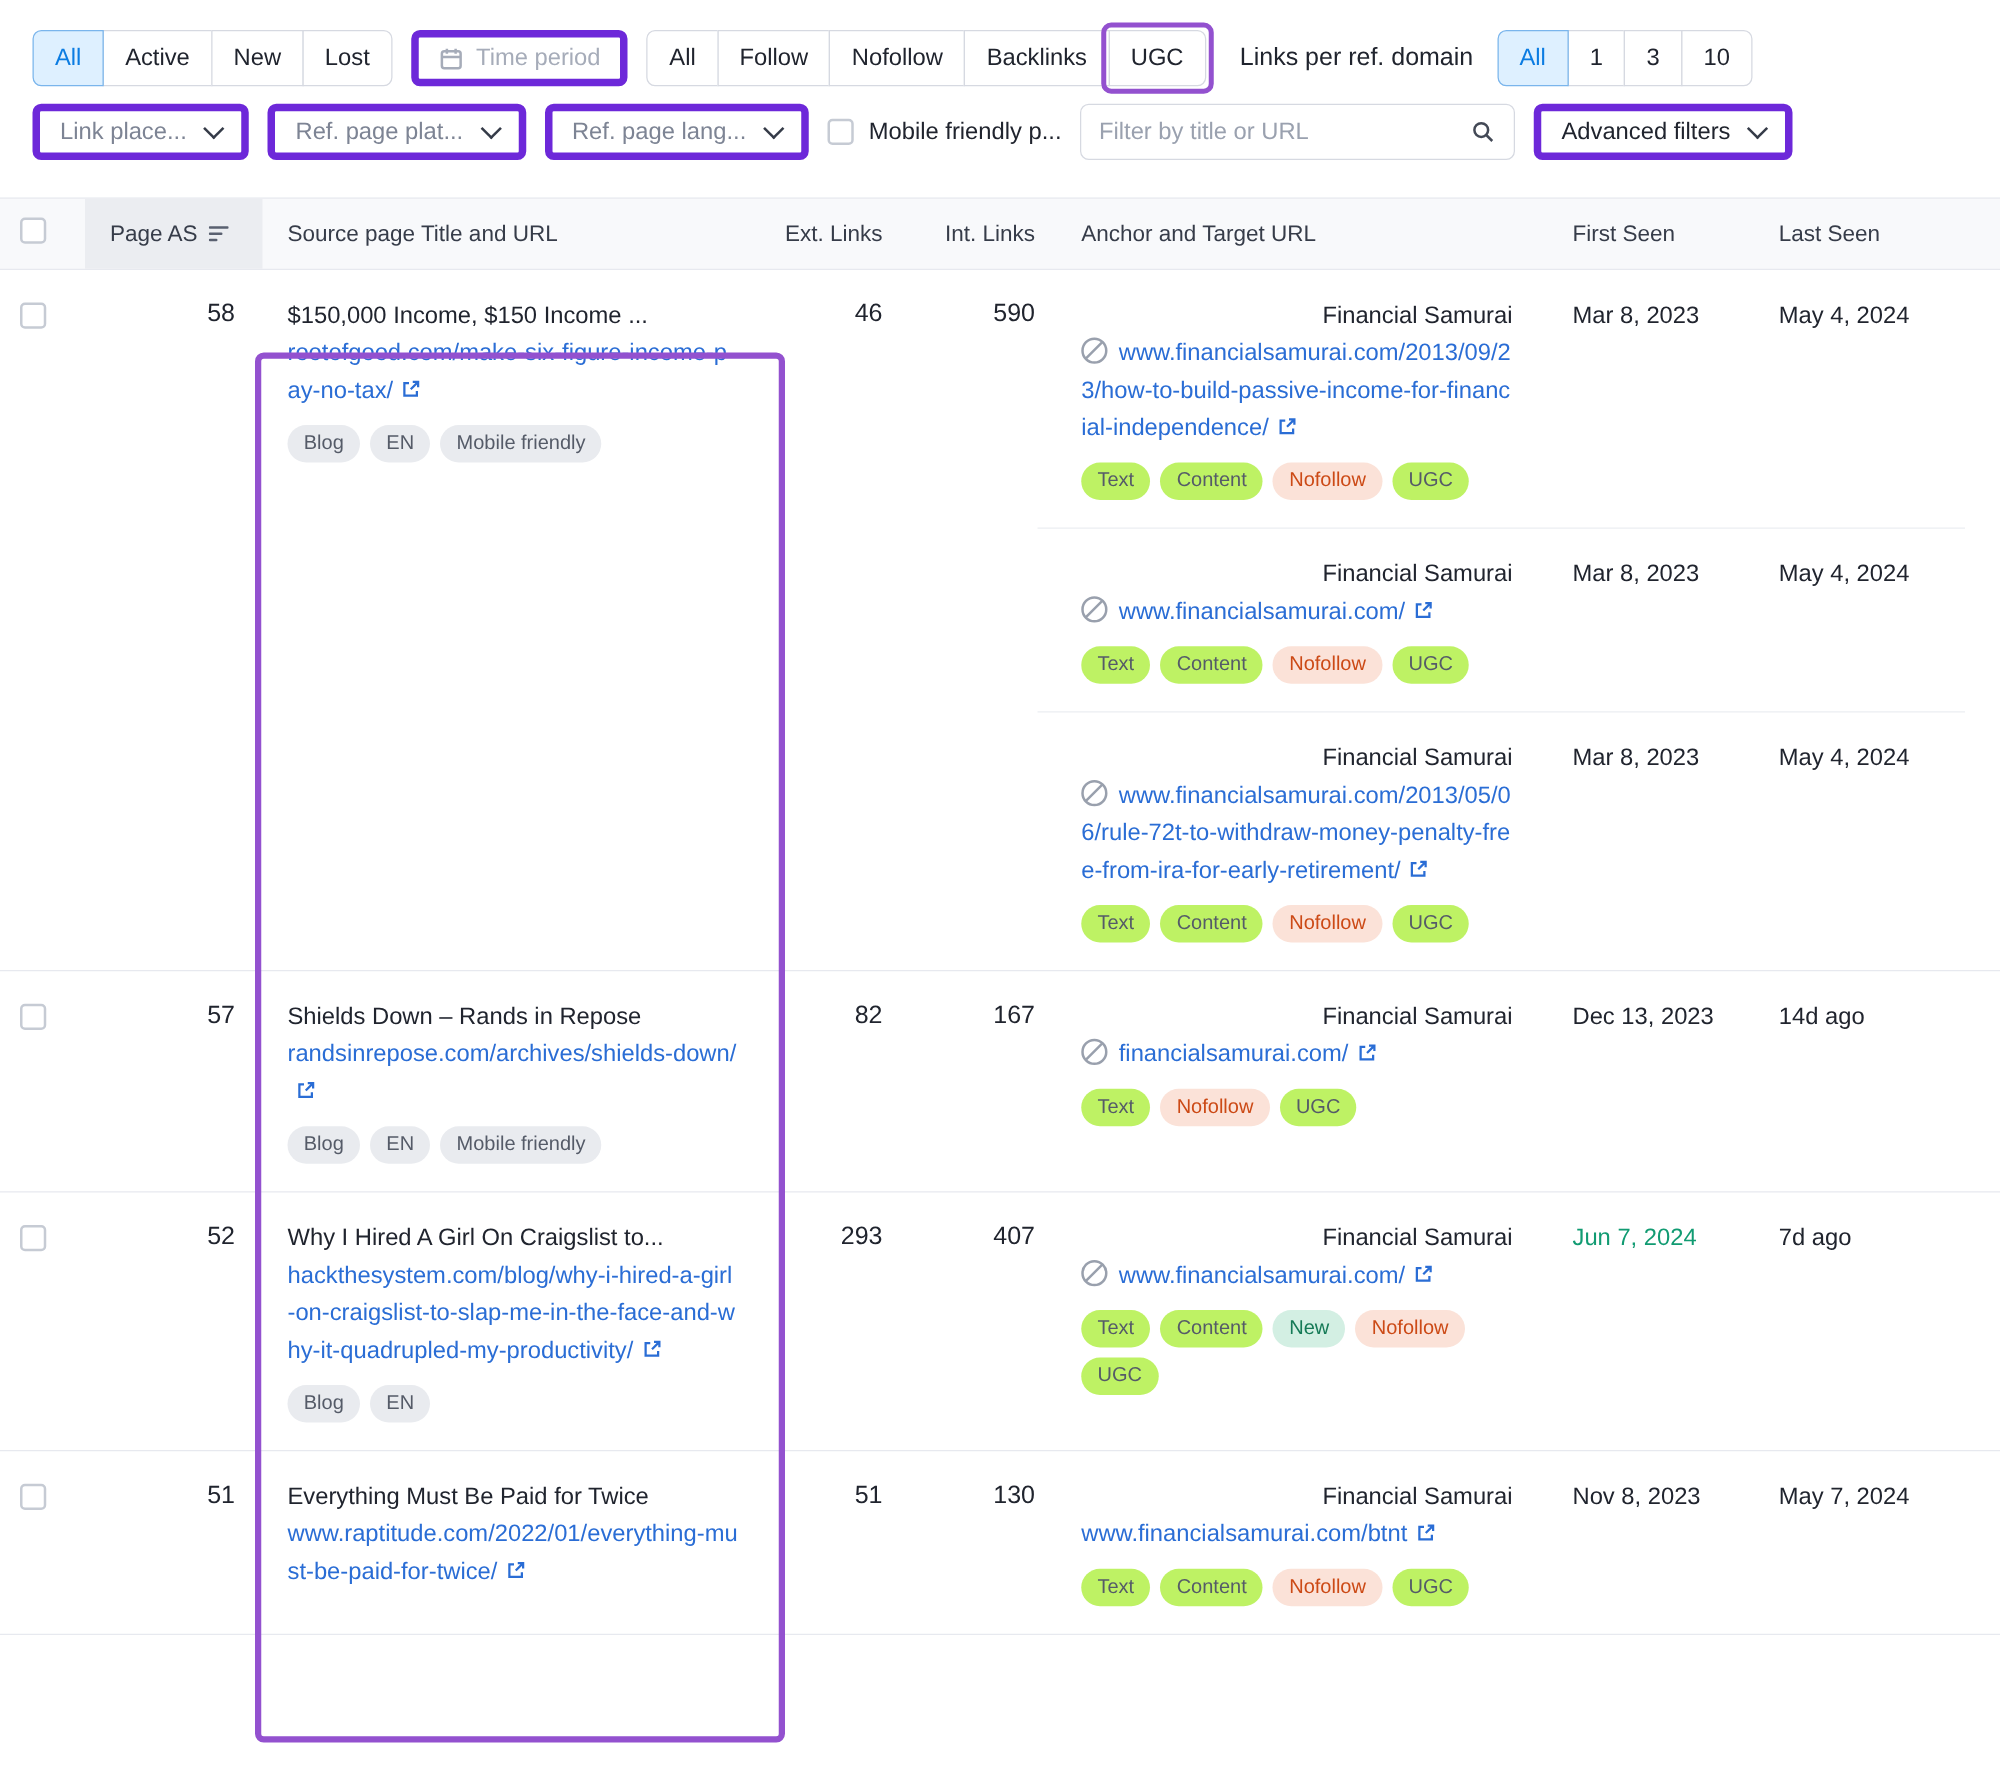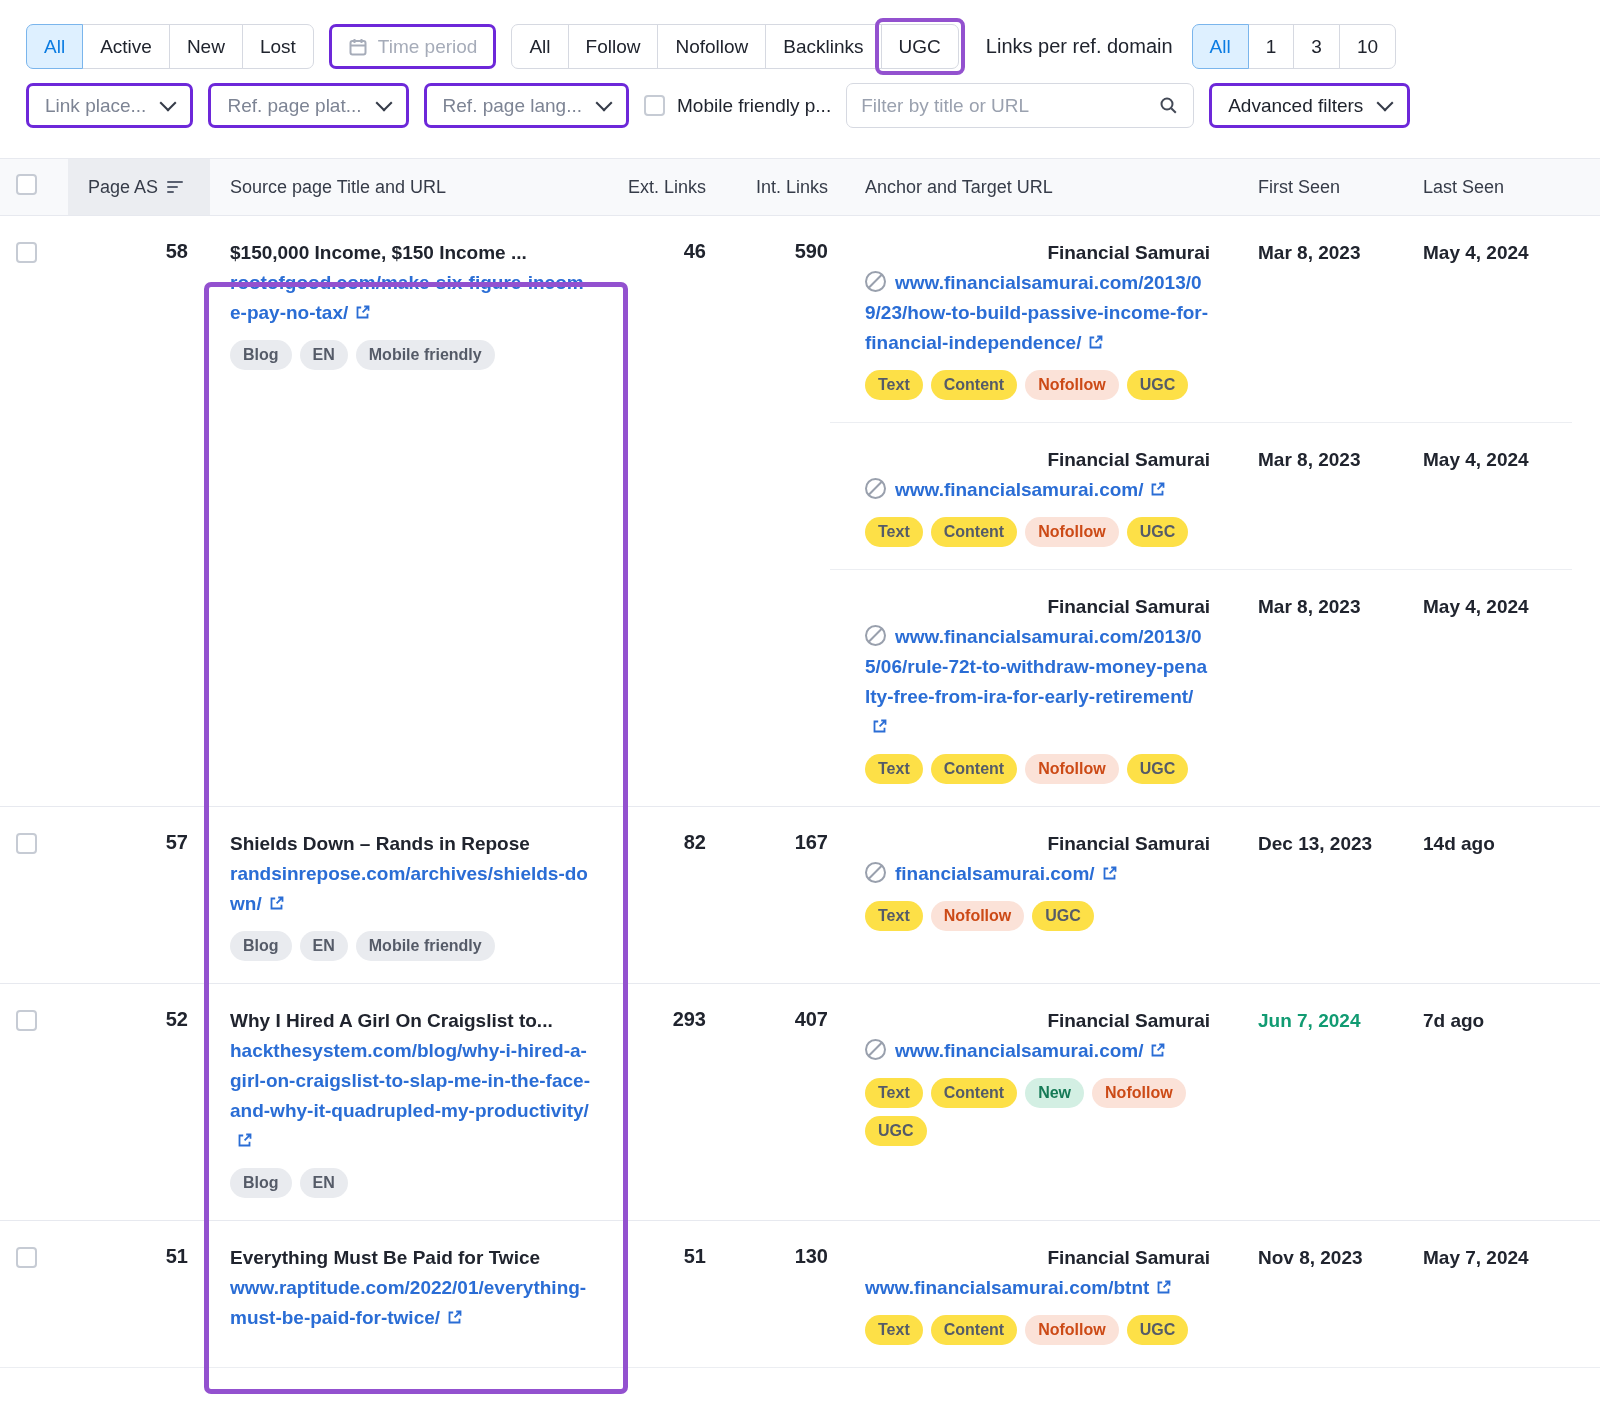--- a/index.html
+++ b/index.html
@@ -19,54 +19,54 @@
   .frow{display:flex;align-items:center;}
   .frow1{gap:15px;}
   .frow2{margin-top:14px;gap:15px;}
   .seg{display:flex;}
   .sbtn{font-family:inherit;font-size:19px;color:#20242e;background:#fff;border:1px solid #d6d9e1;padding:0 17px;height:45px;margin-left:-1px;cursor:pointer;}
   .seg .sbtn:first-child{margin-left:0;border-radius:7px 0 0 7px;}
   .seg .sbtn:last-child{border-radius:0 7px 7px 0;}
   .sbtn.sel{background:#def0ff;color:#0b7ce2;border-color:#7ab5ec;position:relative;z-index:1;}
   .sbtn.annotated{position:relative;}
   .sbtn.annotated::after{content:"";position:absolute;inset:-7px -7px;border:4px solid #9351cf;border-radius:8px;pointer-events:none;z-index:5;}
-  .fbtn{display:flex;align-items:center;gap:10px;height:45px;padding:0 16px;border:3px solid #6d28d9;border-radius:7px;background:#fff;font-size:19px;color:#20242e;cursor:pointer;font-family:inherit;}
+  .fbtn{display:flex;align-items:center;gap:10px;height:45px;padding:0 16px;border:6px solid #6d28d9;border-radius:7px;background:#fff;font-size:19px;color:#20242e;cursor:pointer;font-family:inherit;}
   .fbtn.muted{color:#a6acb9;}
   .muted-txt{color:#7d8494;}
   .lbl{font-size:20px;color:#20242e;margin-left:12px;margin-right:4px;}
   .chev{width:10px;height:10px;border-right:2px solid #353b48;border-bottom:2px solid #353b48;transform:rotate(45deg);margin-top:-5px;margin-left:6px;display:inline-block;}
   .cb{width:21px;height:21px;border:2px solid #c6cbd4;border-radius:4px;background:#fff;display:inline-block;box-sizing:border-box;cursor:pointer;}
   .cb-row{display:flex;align-items:center;gap:12px;font-size:19px;cursor:pointer;}
   .search{display:flex;align-items:center;height:45px;width:348px;border:1px solid #d6d9e1;border-radius:7px;background:#fff;overflow:hidden;box-sizing:border-box;}
   .search input{flex:1;border:0;outline:0;font-size:19px;padding:0 14px;color:#20242e;font-family:inherit;min-width:0;background:transparent;}
   .search input::placeholder{color:#9aa1af;}
   .sico{width:50px;height:100%;display:flex;align-items:center;justify-content:center;cursor:pointer;}
   
   .table{margin-top:30px;font-size:19px;}
   .grid8{display:grid;grid-template-columns:68px 142px 408px 90px 122px 400px 167px 175px;}
-  .grid6{display:grid;grid-template-columns:68px 142px 408px 90px 122px 742px;font-weight:bold;}
+  .grid6{display:grid;grid-template-columns:68px 142px 408px 90px 122px 742px;}
   .thead{border-top:1px solid #e7e9ef;border-bottom:1px solid #e7e9ef;background:#f8f9fb;height:56px;align-items:center;font-size:18px;color:#363c49;}
   .th-check{padding-left:16px;}
   .th-as{background:#ebedf1;height:100%;display:flex;align-items:center;padding-left:20px;gap:9px;cursor:pointer;box-sizing:border-box;}
   .th-source{padding-left:20px;}
   .th-ext,.th-int{text-align:right;padding-right:2px;}
   .th-anchor{padding-left:35px;}
   .th-first{padding-left:28px;}
   .th-last{padding-left:26px;}
   .trow{border-bottom:1px solid #e7e9ef;}
   .c-check{padding:26px 0 0 16px;}
   .c-as{padding:24px 22px 0 0;text-align:right;font-size:20px;}
   .c-num{padding:24px 2px 0 0;text-align:right;font-size:20px;}
   .c-source{padding:22px 26px 22px 20px;line-height:30px;}
   .src-title{color:#20242e;}
   a.link{color:#2a6dd5;text-decoration:none;word-break:break-all;}
   .ext{margin-left:6px;vertical-align:-2px;}
   .badges{display:flex;flex-wrap:wrap;gap:8px;margin-top:12px;line-height:normal;}
   .tag{display:inline-block;padding:4px 13px;border-radius:15px;background:#e9ebef;color:#555b68;font-size:16px;line-height:22px;white-space:nowrap;}
-  .tag-default{background:#fde047;color:#555b68;}
+  .tag-default{background:#bef264;color:#555b68;}
   .tag-nofollow{background:#fbe2d8;color:#cc4a16;}
   .tag-new{background:#d3efe3;color:#157a56;}
   .anchors{display:flex;flex-direction:column;}
   .arow{display:grid;grid-template-columns:400px 167px 175px;}
   .arow + .arow{border-top:1px solid #eceef2;}
   .a-main{padding:22px 20px 22px 35px;line-height:30px;}
   .a-name{color:#20242e;text-align:right;}
   .a-date{padding-top:22px;line-height:30px;color:#20242e;}
   .c-first{padding-left:28px;}
   .c-last{padding-left:26px;}

